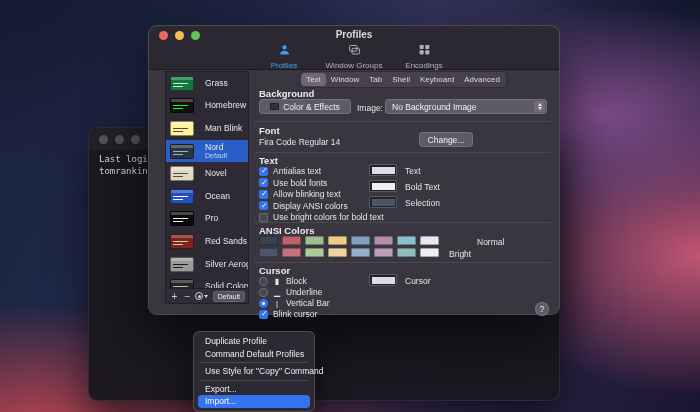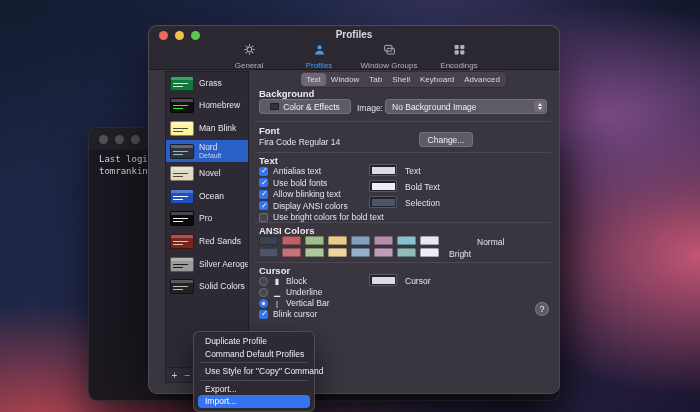--- a/index.html
+++ b/index.html
@@ -23,21 +23,21 @@
     background:rgba(26,24,31,0.97); border:1px solid rgba(255,255,255,0.09);
     border-radius:9px; box-shadow:0 18px 40px rgba(0,0,0,0.55); }
   .term-titlebar { height:22px; display:flex; align-items:center; padding-left:10px; gap:7px;
     background:rgba(255,255,255,0.04); border-radius:9px 9px 0 0; }
   .term-dot { width:9px; height:9px; border-radius:50%; background:#55525b; }
   .term-body { padding:3px 10px; font-family:"DejaVu Sans Mono", monospace; font-size:9px;
     line-height:12px; color:#d8d6dc; white-space:nowrap; }
   .term-cursor { display:inline-block; width:6px; height:9px; background:#9a97a2; vertical-align:-1px; margin-left:1px; }
 
   
-  .prefs { position:absolute; left:148px; top:25px; width:412px; height:369px; z-index:20;
+  .prefs { position:absolute; left:148px; top:25px; width:412px; height:290px; z-index:20;
     border-radius:9px; background:#3a3640; border:1px solid rgba(255,255,255,0.10);
     box-shadow:0 22px 55px rgba(0,0,0,0.6); }
   .chrome { position:absolute; top:0; left:0; right:0; height:44px; background:#2b2831;
     border-radius:9px 9px 0 0; border-bottom:1px solid #1d1b22; }
   .titlebar { height:16px; position:relative; }
   .lights { position:absolute; left:10px; top:5px; display:flex; gap:7px; }
   .light { width:9px; height:9px; border-radius:50%; }
   .light.red { background:#ec6a5f; } .light.yellow { background:#f4bf4f; } .light.green { background:#61c454; }
   .win-title { text-align:center; font-size:10px; line-height:18px; font-weight:bold; color:#dcdae0; }
   .toolbar { position:absolute; top:15px; left:0; right:0; height:29px;
@@ -47,21 +47,21 @@
   .tb-item svg { width:13px; height:13px; }
   .tb-label { font-size:8px; margin-top:1px; white-space:nowrap; }
   .tb-item.active { color:#3f9ff8; }
 
   .content { position:absolute; top:44px; left:0; right:0; bottom:0; background:#3a3640; border-radius:0 0 9px 9px; }
 
   
   .listbox { position:absolute; left:16px; top:1px; width:84px; bottom:10px;
     background:#2e2a35; border:1px solid #221f29; display:flex; flex-direction:column; }
   .p-rows { flex:1; overflow:hidden; }
-  .p-row { height:22.6px; display:flex; align-items:center; gap:5px; padding-left:4px; }
+  .p-row { height:22.6px; display:flex; align-items:center; gap:11px; padding-left:4px; }
   .p-row.selected { background:#2a5fc7; }
   .thumb { width:24px; height:15px; flex:0 0 auto; border-radius:2px; border:1px solid rgba(0,0,0,0.45);
     position:relative; overflow:hidden; }
   .thumb-bar { position:absolute; top:0; left:0; right:0; height:3px; background:rgba(255,255,255,0.25); }
   .t-line1 { position:absolute; left:2px; top:6px; width:70%; height:1px; }
   .t-line2 { position:absolute; left:2px; top:9px; width:45%; height:1px; }
   .p-nameblock { display:flex; flex-direction:column; overflow:hidden; }
   .p-name { font-size:8.5px; color:#e9e7ed; white-space:nowrap; line-height:9px; }
   .p-sub { font-size:7px; color:#c9d6f3; line-height:8px; }
   .list-ctrl { height:15px; flex:0 0 auto; border-top:1px solid #221f29; background:#322e39;
@@ -147,34 +147,20 @@
     <div class="chrome">
       <div class="titlebar">
         <div class="lights">
           <span class="light red"></span>
           <span class="light yellow"></span>
           <span class="light green"></span>
         </div>
         <div class="win-title">Profiles</div>
       </div>
       <div class="toolbar">
-        <div class="tb-item">
-          <span><svg viewBox="0 0 16 16" fill="none" stroke="currentColor" stroke-width="1.3">
-                <circle cx="8" cy="8" r="3"></circle>
-                <line x1="8" y1="1.5" x2="8" y2="3.6"></line>
-                <line x1="8" y1="12.4" x2="8" y2="14.5"></line>
-                <line x1="1.5" y1="8" x2="3.6" y2="8"></line>
-                <line x1="12.4" y1="8" x2="14.5" y2="8"></line>
-                <line x1="3.4" y1="3.4" x2="4.9" y2="4.9"></line>
-                <line x1="11.1" y1="11.1" x2="12.6" y2="12.6"></line>
-                <line x1="3.4" y1="12.6" x2="4.9" y2="11.1"></line>
-                <line x1="11.1" y1="4.9" x2="12.6" y2="3.4"></line>
-              </svg></span>
-          <span class="tb-label">General</span>
-        </div>
         <div class="tb-item active">
           <span><svg viewBox="0 0 16 16" fill="currentColor">
                 <circle cx="8" cy="5.5" r="2.6"></circle>
                 <path d="M2.5 14c0-3 2.5-4.6 5.5-4.6s5.5 1.6 5.5 4.6z"></path>
               </svg></span>
           <span class="tb-label">Profiles</span>
         </div>
         <div class="tb-item">
           <span><svg viewBox="0 0 16 16" fill="none" stroke="currentColor" stroke-width="1.2">
                 <rect x="2" y="3" width="9" height="7" rx="1"></rect>

